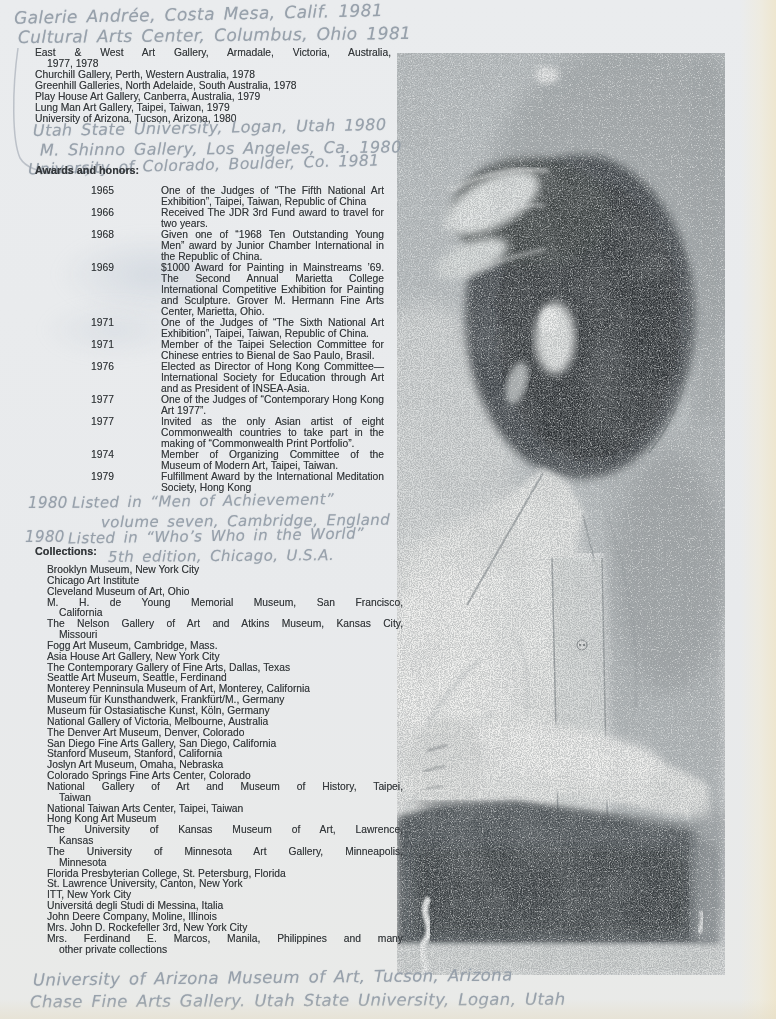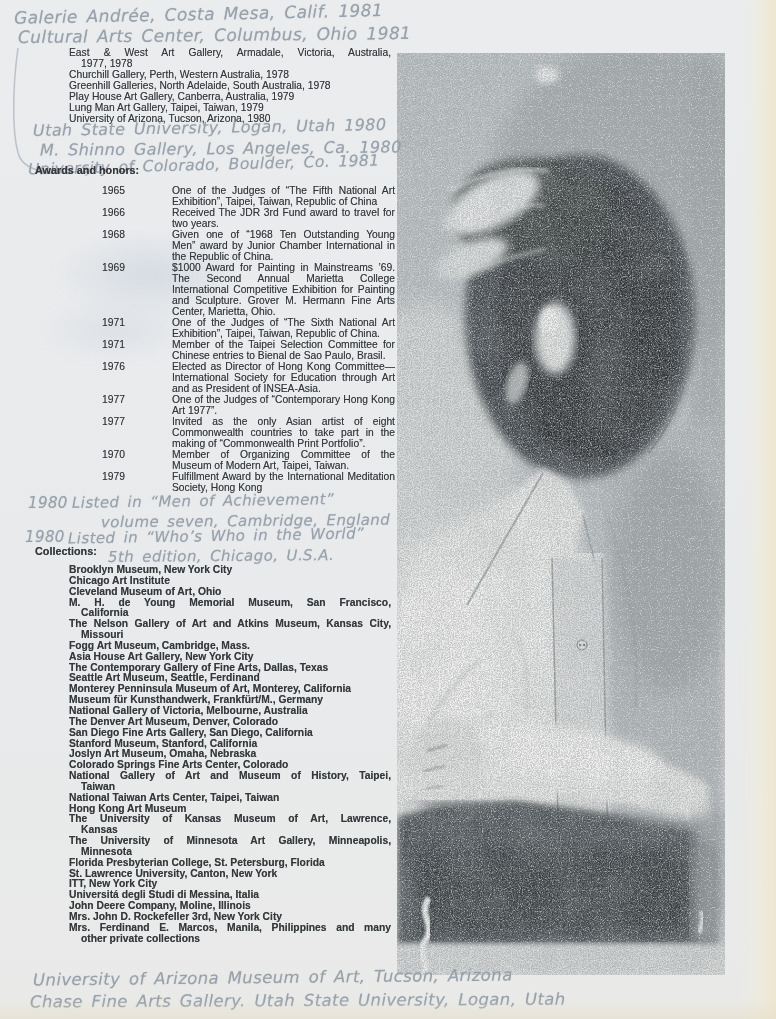--- a/index.html
+++ b/index.html
@@ -1,27 +1,27 @@
 <!DOCTYPE html>
 <html><head>
 <meta charset="utf-8">
 <style>
   html,body{margin:0;padding:0;background:#e9ebec;}
   .page{position:relative;width:776px;height:1019px;background:linear-gradient(180deg,#eaecee 0%,#e8eaec 60%,#e9eae8 100%);overflow:hidden;font-family:"Liberation Sans",sans-serif;color:#34383b;}
   
   .plist{position:absolute;width:356px;font-size:10.3px;line-height:11px;letter-spacing:0;}
-  .pline{white-space:nowrap;text-shadow:0 0 .5px rgba(45,49,52,.5);margin-left:34px;}
+  .pline{white-space:nowrap;text-shadow:0 0 .5px rgba(45,49,52,.5);}
   .pline.cont{padding-left:12px;}
   .pline.stretch{white-space:normal;text-align:justify;text-align-last:justify;}
   #exhibitions{left:35px;top:47px;}
-  #collections-list{left:35px;top:565px;line-height:10.85px;font-weight:bold;}
+  #collections-list{left:47px;top:565px;line-height:10.85px;}
   .heading{position:absolute;left:35px;font-weight:bold;font-size:10.8px;text-shadow:0 0 .5px rgba(45,49,52,.6);}
   #awards-heading{top:164px;}
   #collections-heading{top:545px;}
-  #awards-list{position:absolute;left:39px;top:185px;width:356px;font-size:10.3px;line-height:11px;}
+  #awards-list{position:absolute;left:28px;top:185px;width:356px;font-size:10.3px;line-height:11px;}
   .award-row{display:flex;padding-left:63px;}
   .award-year{width:70px;flex:0 0 70px;text-shadow:0 0 .5px rgba(45,49,52,.5);}
   .award-text{width:223px;flex:0 0 223px;text-align:justify;text-shadow:0 0 .5px rgba(45,49,52,.5);}
   
   .hand{position:absolute;font-family:"DejaVu Sans",sans-serif;font-style:italic;color:rgba(148,157,168,.92);letter-spacing:.4px;word-spacing:3px;white-space:nowrap;text-shadow:0 0 1px rgba(148,157,168,.55);}
   #hw-top1{left:14px;top:4px;font-size:17px;transform:rotate(-1.2deg);}
   #hw-top2{left:18px;top:25px;font-size:17px;transform:rotate(-.6deg);}
   #hw-exh1{left:33px;top:118px;font-size:16px;transform:rotate(-1deg);}
   #hw-exh2{left:40px;top:139px;font-size:16px;transform:rotate(-.5deg);}
   #hw-exh3{left:28px;top:156px;font-size:15.5px;transform:rotate(-1.5deg);}
@@ -228,21 +228,21 @@
         <div class="award-year">1977</div>
         <div class="award-text">One of the Judges of “Contemporary Hong Kong Art 1977”.</div>
       </div>
 
       <div class="award-row">
         <div class="award-year">1977</div>
         <div class="award-text">Invited as the only Asian artist of eight Commonwealth countries to take part in the making of “Commonwealth Print Portfolio”.</div>
       </div>
 
       <div class="award-row">
-        <div class="award-year">1970</div>
+        <div class="award-year">1974</div>
         <div class="award-text">Member of Organizing Committee of the Museum of Modern Art, Taipei, Taiwan.</div>
       </div>
 
       <div class="award-row">
         <div class="award-year">1979</div>
         <div class="award-text">Fulfillment Award by the International Meditation Society, Hong Kong</div>
       </div>
     </div>
 
   <div class="hand" id="hw-a1-year">1980</div>
@@ -261,20 +261,21 @@
       <div class="pline stretch">M. H. de Young Memorial Museum, San Francisco,</div>
       <div class="pline cont">California</div>
       <div class="pline stretch">The Nelson Gallery of Art and Atkins Museum, Kansas City,</div>
       <div class="pline cont">Missouri</div>
       <div class="pline">Fogg Art Museum, Cambridge, Mass.</div>
       <div class="pline">Asia House Art Gallery, New York City</div>
       <div class="pline">The Contemporary Gallery of Fine Arts, Dallas, Texas</div>
       <div class="pline">Seattle Art Museum, Seattle, Ferdinand</div>
       <div class="pline">Monterey Penninsula Museum of Art, Monterey, California</div>
       <div class="pline">Museum für Kunsthandwerk, Frankfürt/M., Germany</div>
+      <div class="pline">Museum für Ostasiatische Kunst, Köln, Germany</div>
       <div class="pline">National Gallery of Victoria, Melbourne, Australia</div>
       <div class="pline">The Denver Art Museum, Denver, Colorado</div>
       <div class="pline">San Diego Fine Arts Gallery, San Diego, California</div>
       <div class="pline">Stanford Museum, Stanford, California</div>
       <div class="pline">Joslyn Art Museum, Omaha, Nebraska</div>
       <div class="pline">Colorado Springs Fine Arts Center, Colorado</div>
       <div class="pline stretch">National Gallery of Art and Museum of History, Taipei,</div>
       <div class="pline cont">Taiwan</div>
       <div class="pline">National Taiwan Arts Center, Taipei, Taiwan</div>
       <div class="pline">Hong Kong Art Museum</div>

